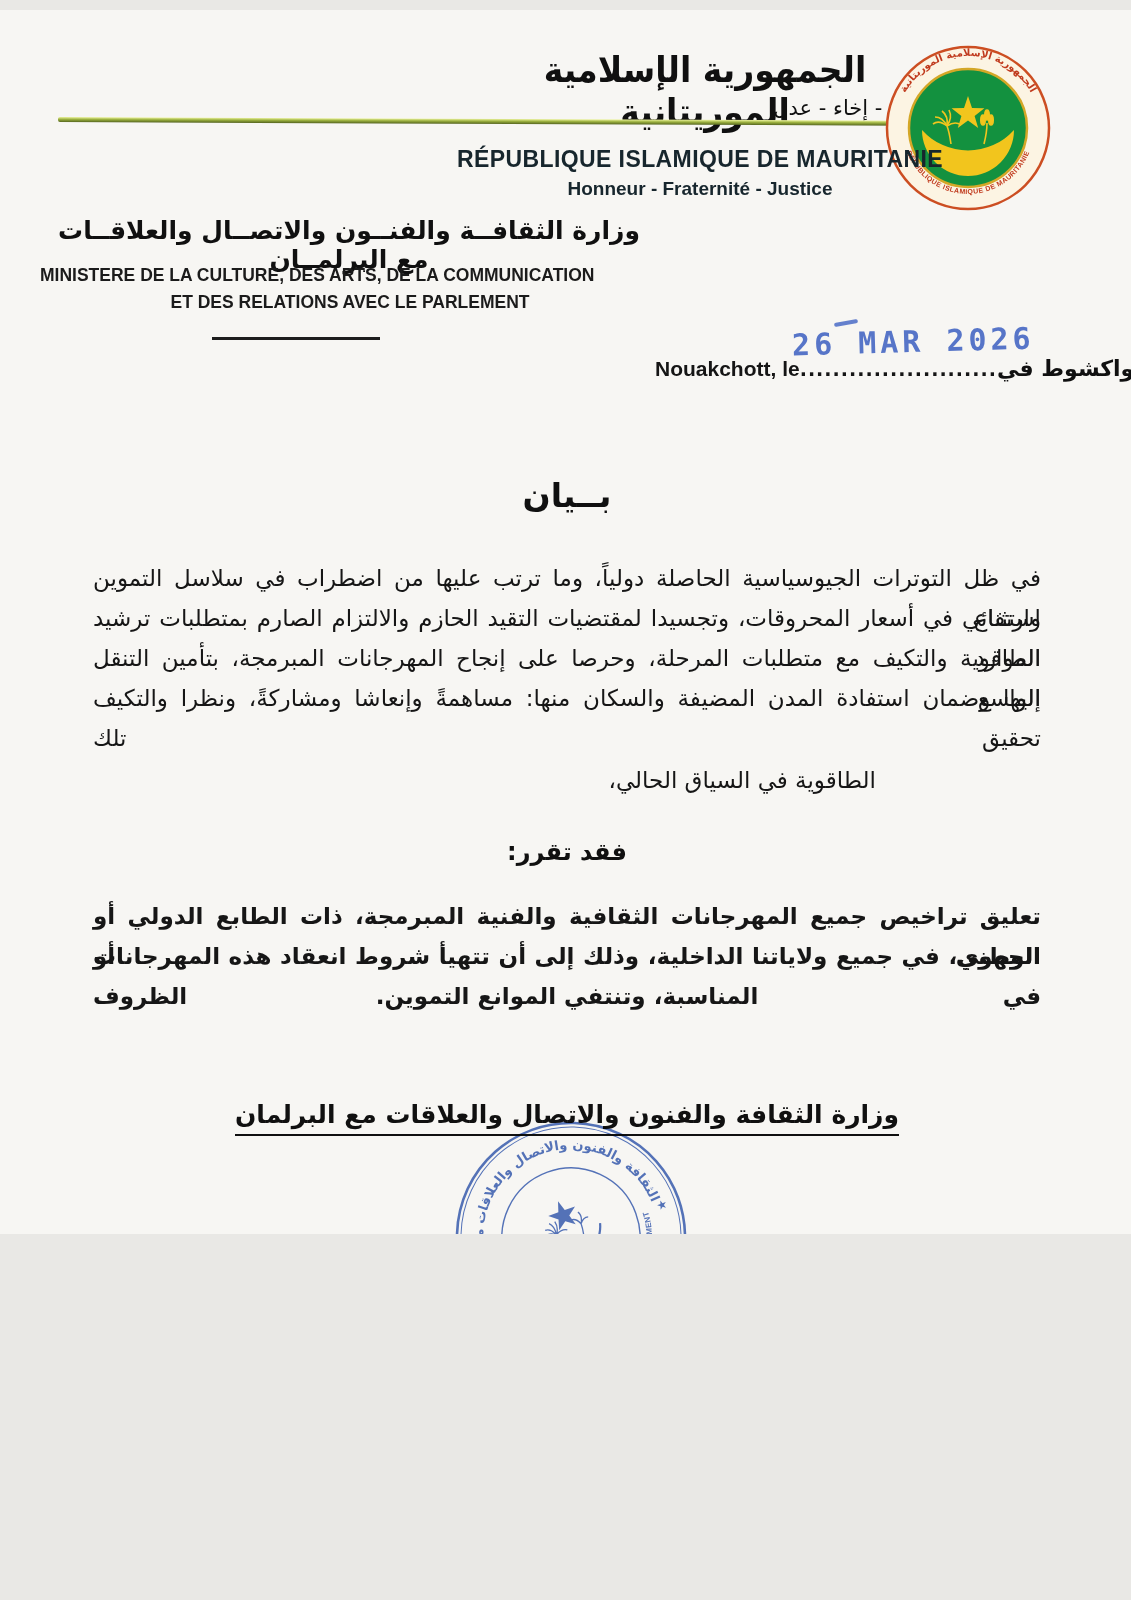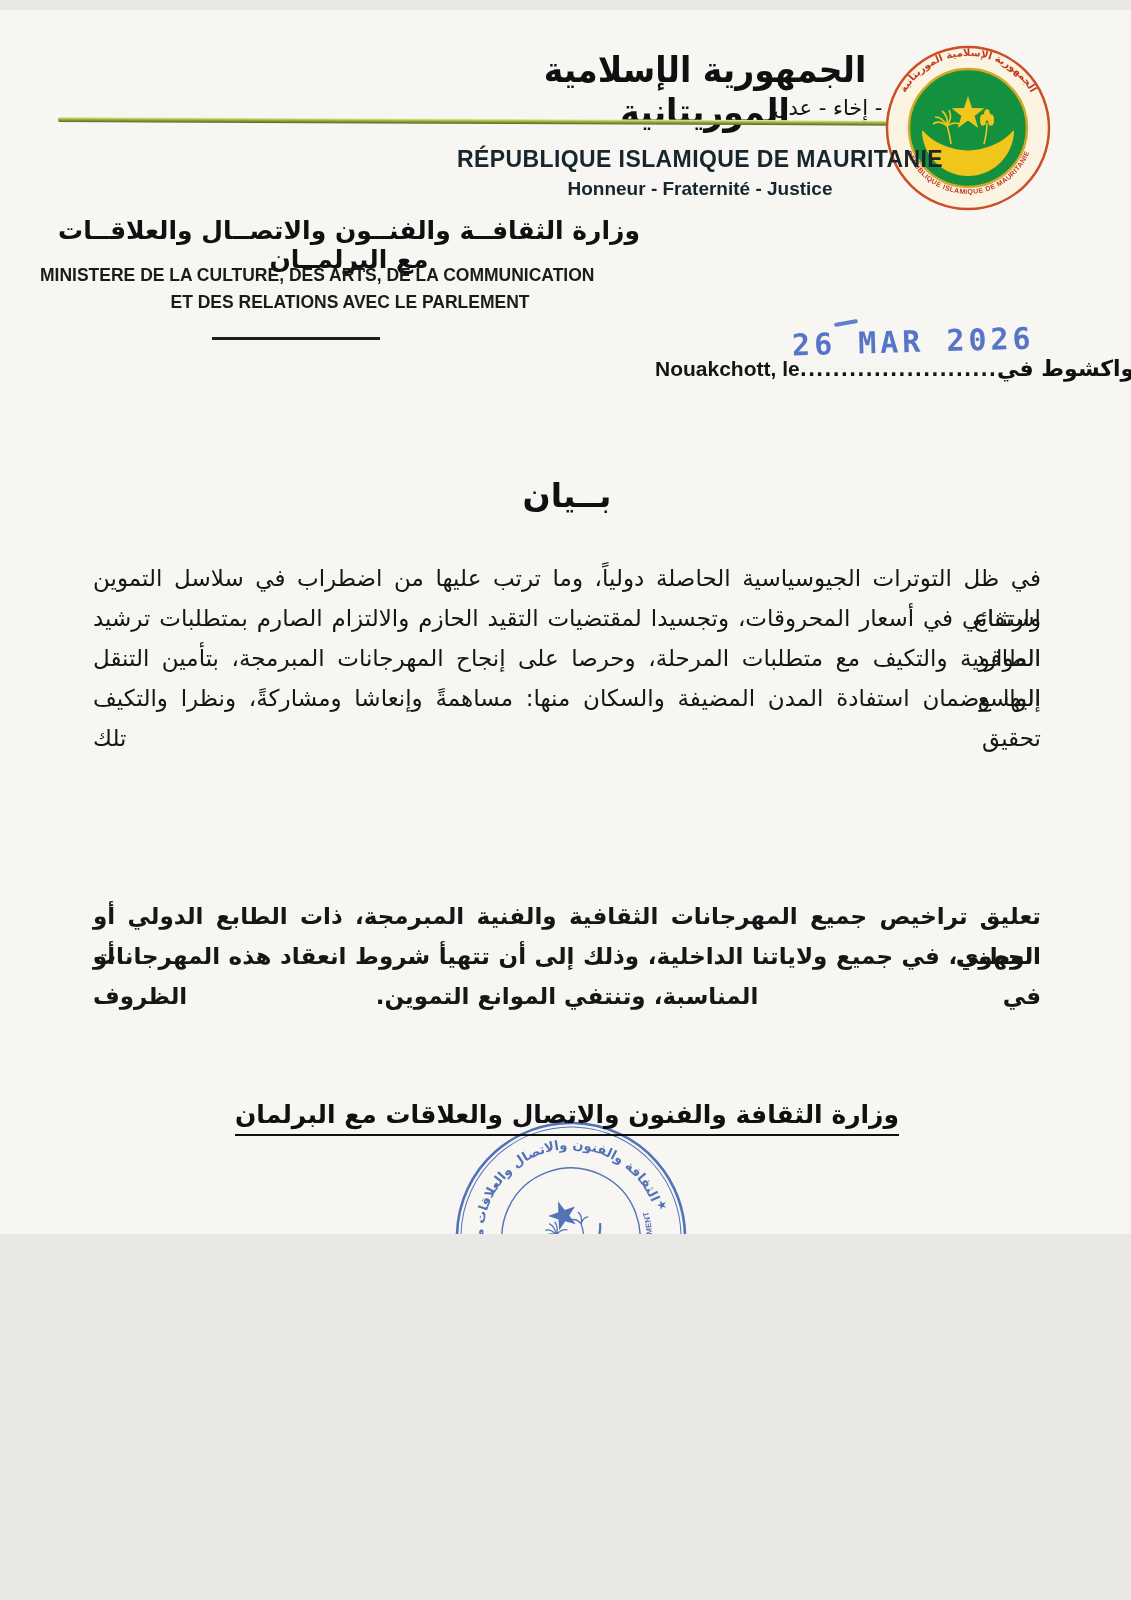--- a/index.html
+++ b/index.html
@@ -127,21 +127,23 @@
   </div>
   <div class="abs date-stamp">26 MAR 2026</div>
   <div class="abs date-stamp-dash"></div>
 
   <div class="abs pline" style="top:548px">في ظل التوترات الجيوسياسية الحاصلة دولياً، وما ترتب عليها من اضطراب في سلاسل التموين وارتفاع</div>
 
   <div class="abs ar doc-title">بــيان</div>
   <div class="abs pline" style="top:588px">استثنائي في أسعار المحروقات، وتجسيدا لمقتضيات التقيد الحازم والالتزام الصارم بمتطلبات ترشيد الموارد</div>
   <div class="abs pline" style="top:628px">الطاقوية والتكيف مع متطلبات المرحلة، وحرصا على إنجاح المهرجانات المبرمجة، بتأمين التنقل الواسع</div>
   <div class="abs pline" style="top:668px">إليها وضمان استفادة المدن المضيفة والسكان منها: مساهمةً وإنعاشا ومشاركةً، ونظرا والتكيف تحقيق تلك</div>
+  <div class="abs pline-end1" style="top:750px">الطاقوية في السياق الحالي،</div>
 
+  <div class="abs ar decision">فقد تقرر:</div>
 
   <div class="abs pline p2" style="top:886px">تعليق تراخيص جميع المهرجانات الثقافية والفنية المبرمجة، ذات الطابع الدولي أو الوطني أو</div>
   <div class="abs pline p2" style="top:926px">الجهوي، في جميع ولاياتنا الداخلية، وذلك إلى أن تتهيأ شروط انعقاد هذه المهرجانات في الظروف</div>
   <div class="abs pline-end2" style="top:966px">المناسبة، وتنتفي الموانع التموين.</div>
 
   <div class="abs ar signature">
     <span>وزارة الثقافة والفنون والاتصال والعلاقات مع البرلمان</span>
   </div>
 
   <div class="abs round-stamp">

